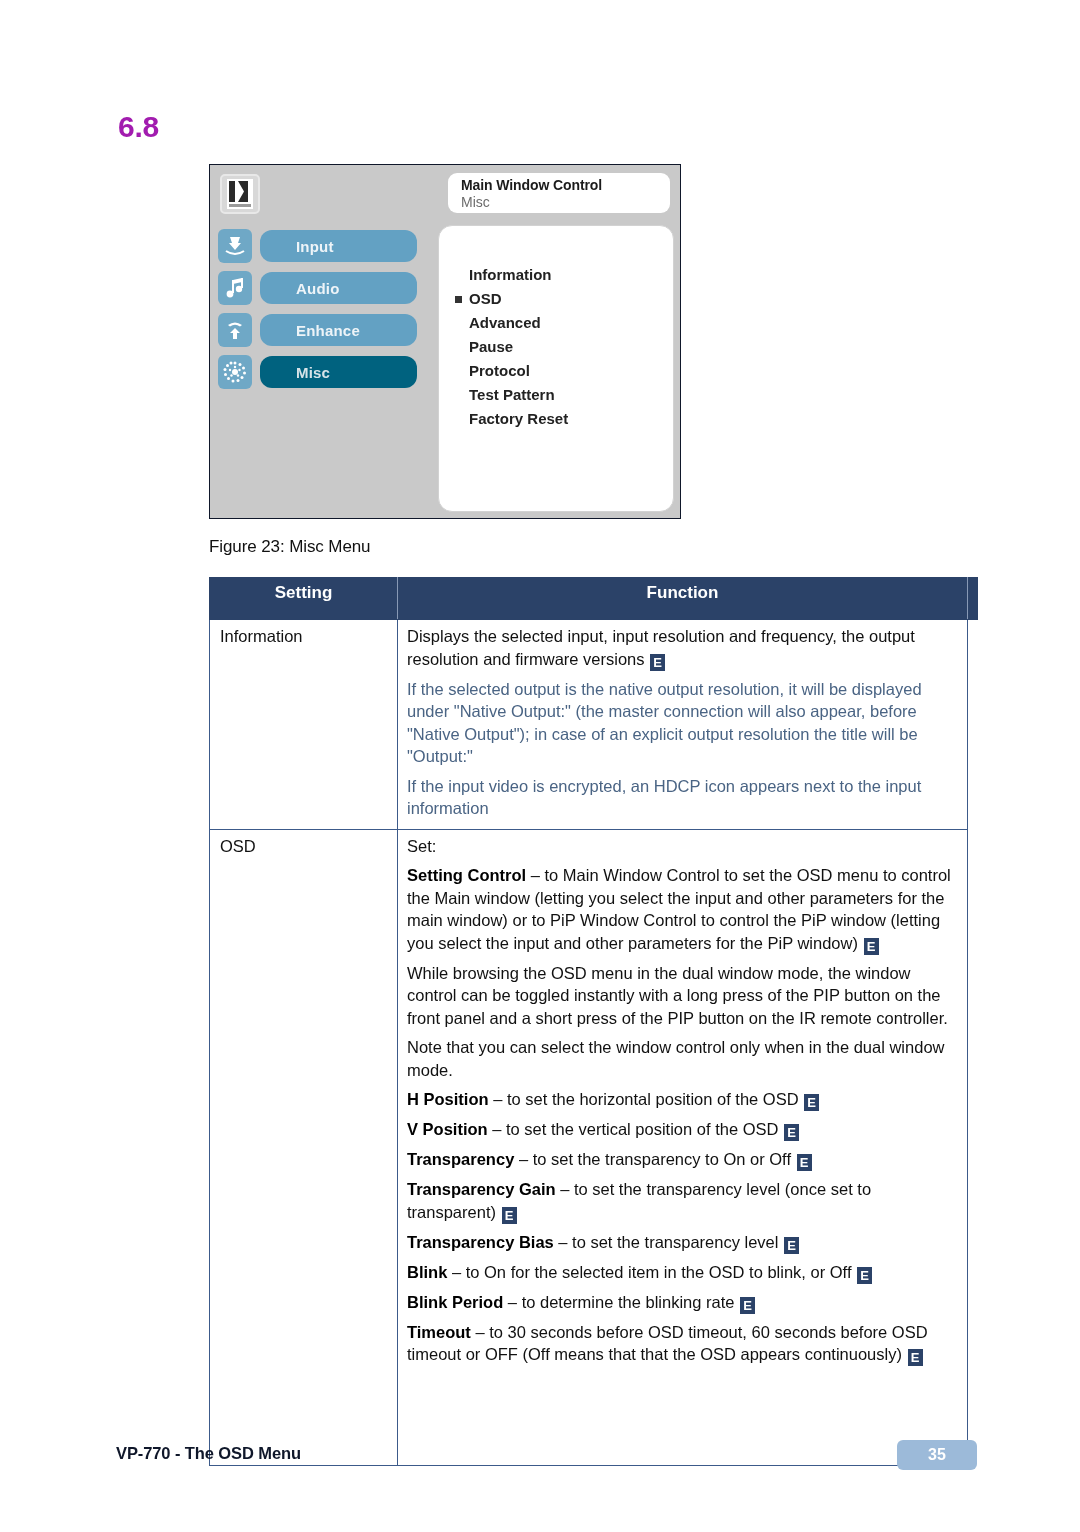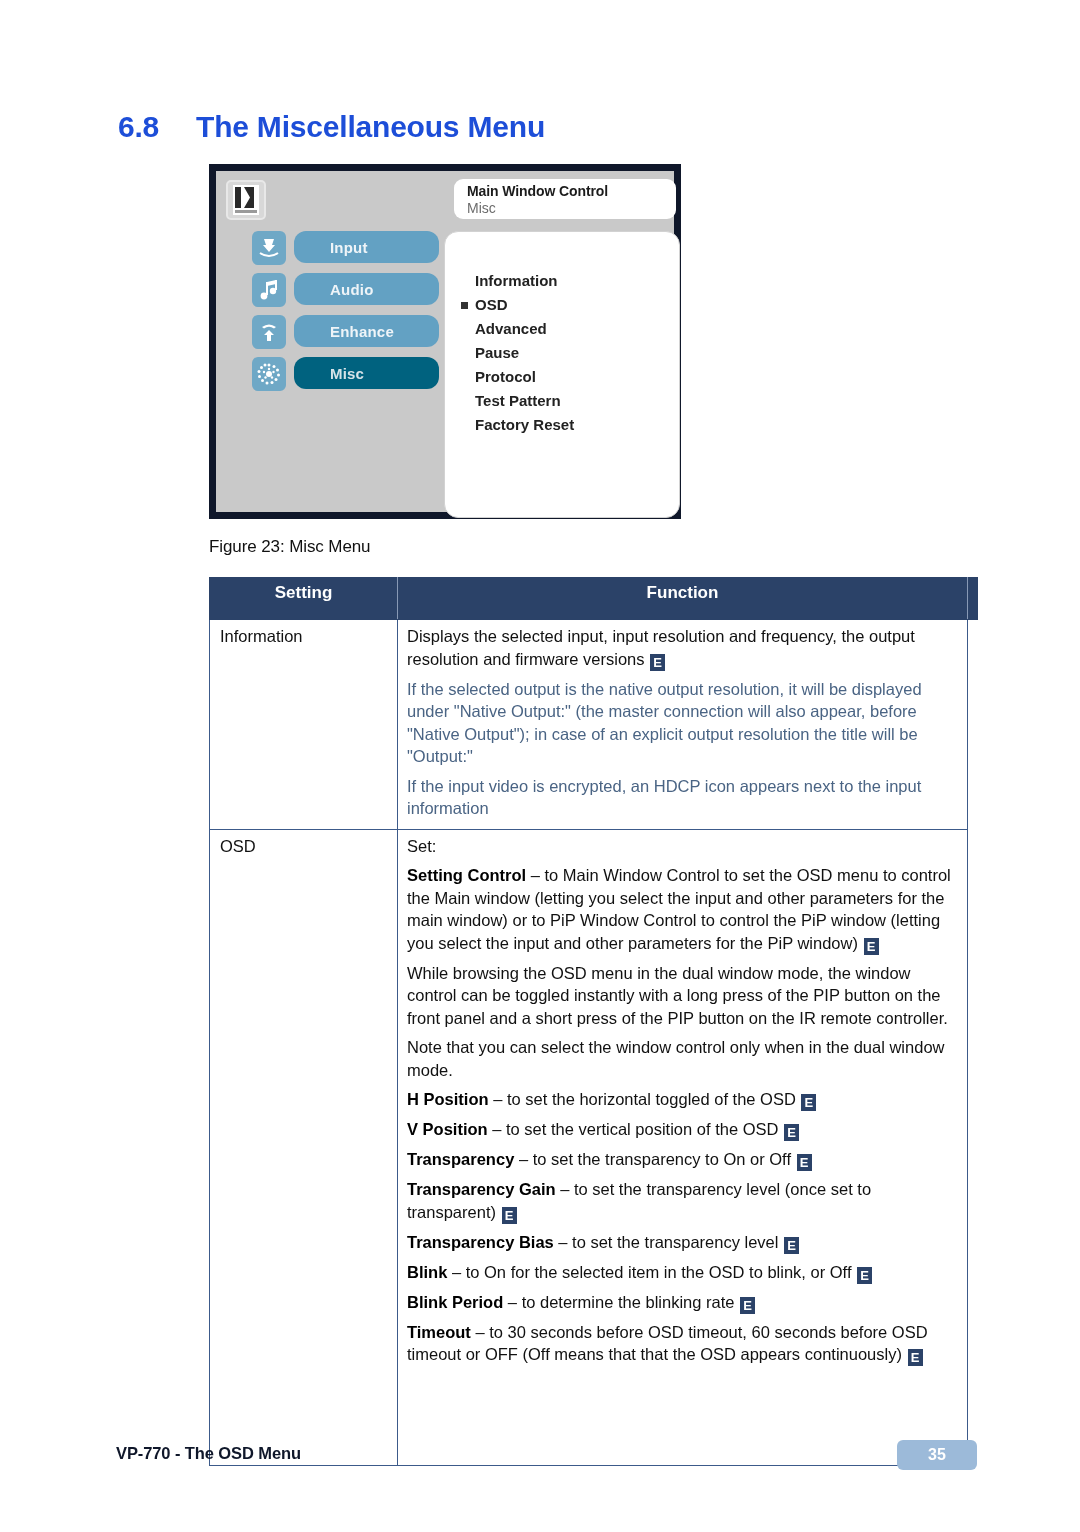--- a/index.html
+++ b/index.html
@@ -24,37 +24,37 @@
     height: 1532px;
   }
 
   
   .heading {
     position: absolute;
     left: 118px;
     top: 110px;
     display: flex;
     align-items: baseline;
-    color: #1d4ed8;
+    color: #a21caf;
     font-weight: bold;
     font-size: 30px;
     letter-spacing: -0.2px;
   }
   .heading .num { width: 78px; display: inline-block; }
   .heading .txt { white-space: nowrap; }
 
   
   .osd-shot {
     position: absolute;
     left: 209px;
     top: 164px;
     width: 472px;
     height: 355px;
     background: #c9c9c9;
-    border: 7px solid #0f172a;
+    border: 1px solid #0f172a;
     box-sizing: border-box;
   }
   .osd-topbar {
     position: absolute;
     left: 0; top: 0;
     width: 100%;
     height: 56px;
   }
   .kramer-logo {
     position: absolute;
@@ -104,24 +104,23 @@
     height: 297px;
   }
   .menu-col {
     position: absolute;
     left: 8px;
     top: 4px;
     width: 215px;
   }
   .menu-row {
     display: flex;
-    align-items: flex-start;
+    align-items: center;
     height: 42px;
     margin-bottom: 0px;
-    margin-left: 28px;
   }
   .menu-icon {
     width: 34px;
     height: 34px;
     border-radius: 6px;
     background: #6fa8c6;
     display: flex;
     align-items: center;
     justify-content: center;
     flex: 0 0 auto;
@@ -277,21 +276,20 @@
     border-radius: 6px;
   }
 </style>
 </head>
 <body>
 
 <div class="page">
 
   <div class="heading">
     <span class="num">6.8</span>
-    <span class="txt">The Miscellaneous Menu</span>
   </div>
 
   <div class="osd-shot">
 
     <div class="osd-topbar">
       <div class="kramer-logo">
         <svg width="26" height="30" viewBox="0 0 26 30" aria-hidden="true">
           <rect x="0" y="0" width="26" height="30" fill="#ffffff"></rect>
           <rect x="2" y="2" width="6" height="21" fill="#2a2a2a"></rect>
           <path d="M11 2 L21 2 L21 23 L11 23 L17 12.5 Z" fill="#2a2a2a"></path>
@@ -412,21 +410,21 @@
           </td>
           <td class="spacer"></td>
         </tr>
         <tr>
           <td class="setting">OSD</td>
           <td>
             <div class="p"><span>Set:</span></div>
             <div class="p"><b class="term">Setting Control</b><span> – to Main Window Control to set the OSD menu to control the Main window (letting you select the input and other parameters for the main window) or to PiP Window Control to control the PiP window (letting you select the input and other parameters for the PiP window) </span><span class="ebadge">E</span></div>
             <div class="p"><span>While browsing the OSD menu in the dual window mode, the window control can be toggled instantly with a long press of the PIP button on the front panel and a short press of the PIP button on the IR remote controller.</span></div>
             <div class="p"><span>Note that you can select the window control only when in the dual window mode.</span></div>
-            <div class="p"><b class="term">H Position</b><span> – to set the horizontal toggled of the OSD </span><span class="ebadge">E</span></div>
+            <div class="p"><b class="term">H Position</b><span> – to set the horizontal position of the OSD </span><span class="ebadge">E</span></div>
             <div class="p"><b class="term">V Position</b><span> – to set the vertical position of the OSD </span><span class="ebadge">E</span></div>
             <div class="p"><b class="term">Transparency</b><span> – to set the transparency to On or Off </span><span class="ebadge">E</span></div>
             <div class="p"><b class="term">Transparency Gain</b><span> – to set the transparency level (once set to transparent) </span><span class="ebadge">E</span></div>
             <div class="p"><b class="term">Transparency Bias</b><span> – to set the transparency level </span><span class="ebadge">E</span></div>
             <div class="p"><b class="term">Blink</b><span> – to On for the selected item in the OSD to blink, or Off </span><span class="ebadge">E</span></div>
             <div class="p"><b class="term">Blink Period</b><span> – to determine the blinking rate </span><span class="ebadge">E</span></div>
             <div class="p"><b class="term">Timeout</b><span> – to 30 seconds before OSD timeout, 60 seconds before OSD timeout or OFF (Off means that that the OSD appears continuously) </span><span class="ebadge">E</span></div>
             <div style="height: 90px;"></div>
           </td>
           <td class="spacer"></td>

